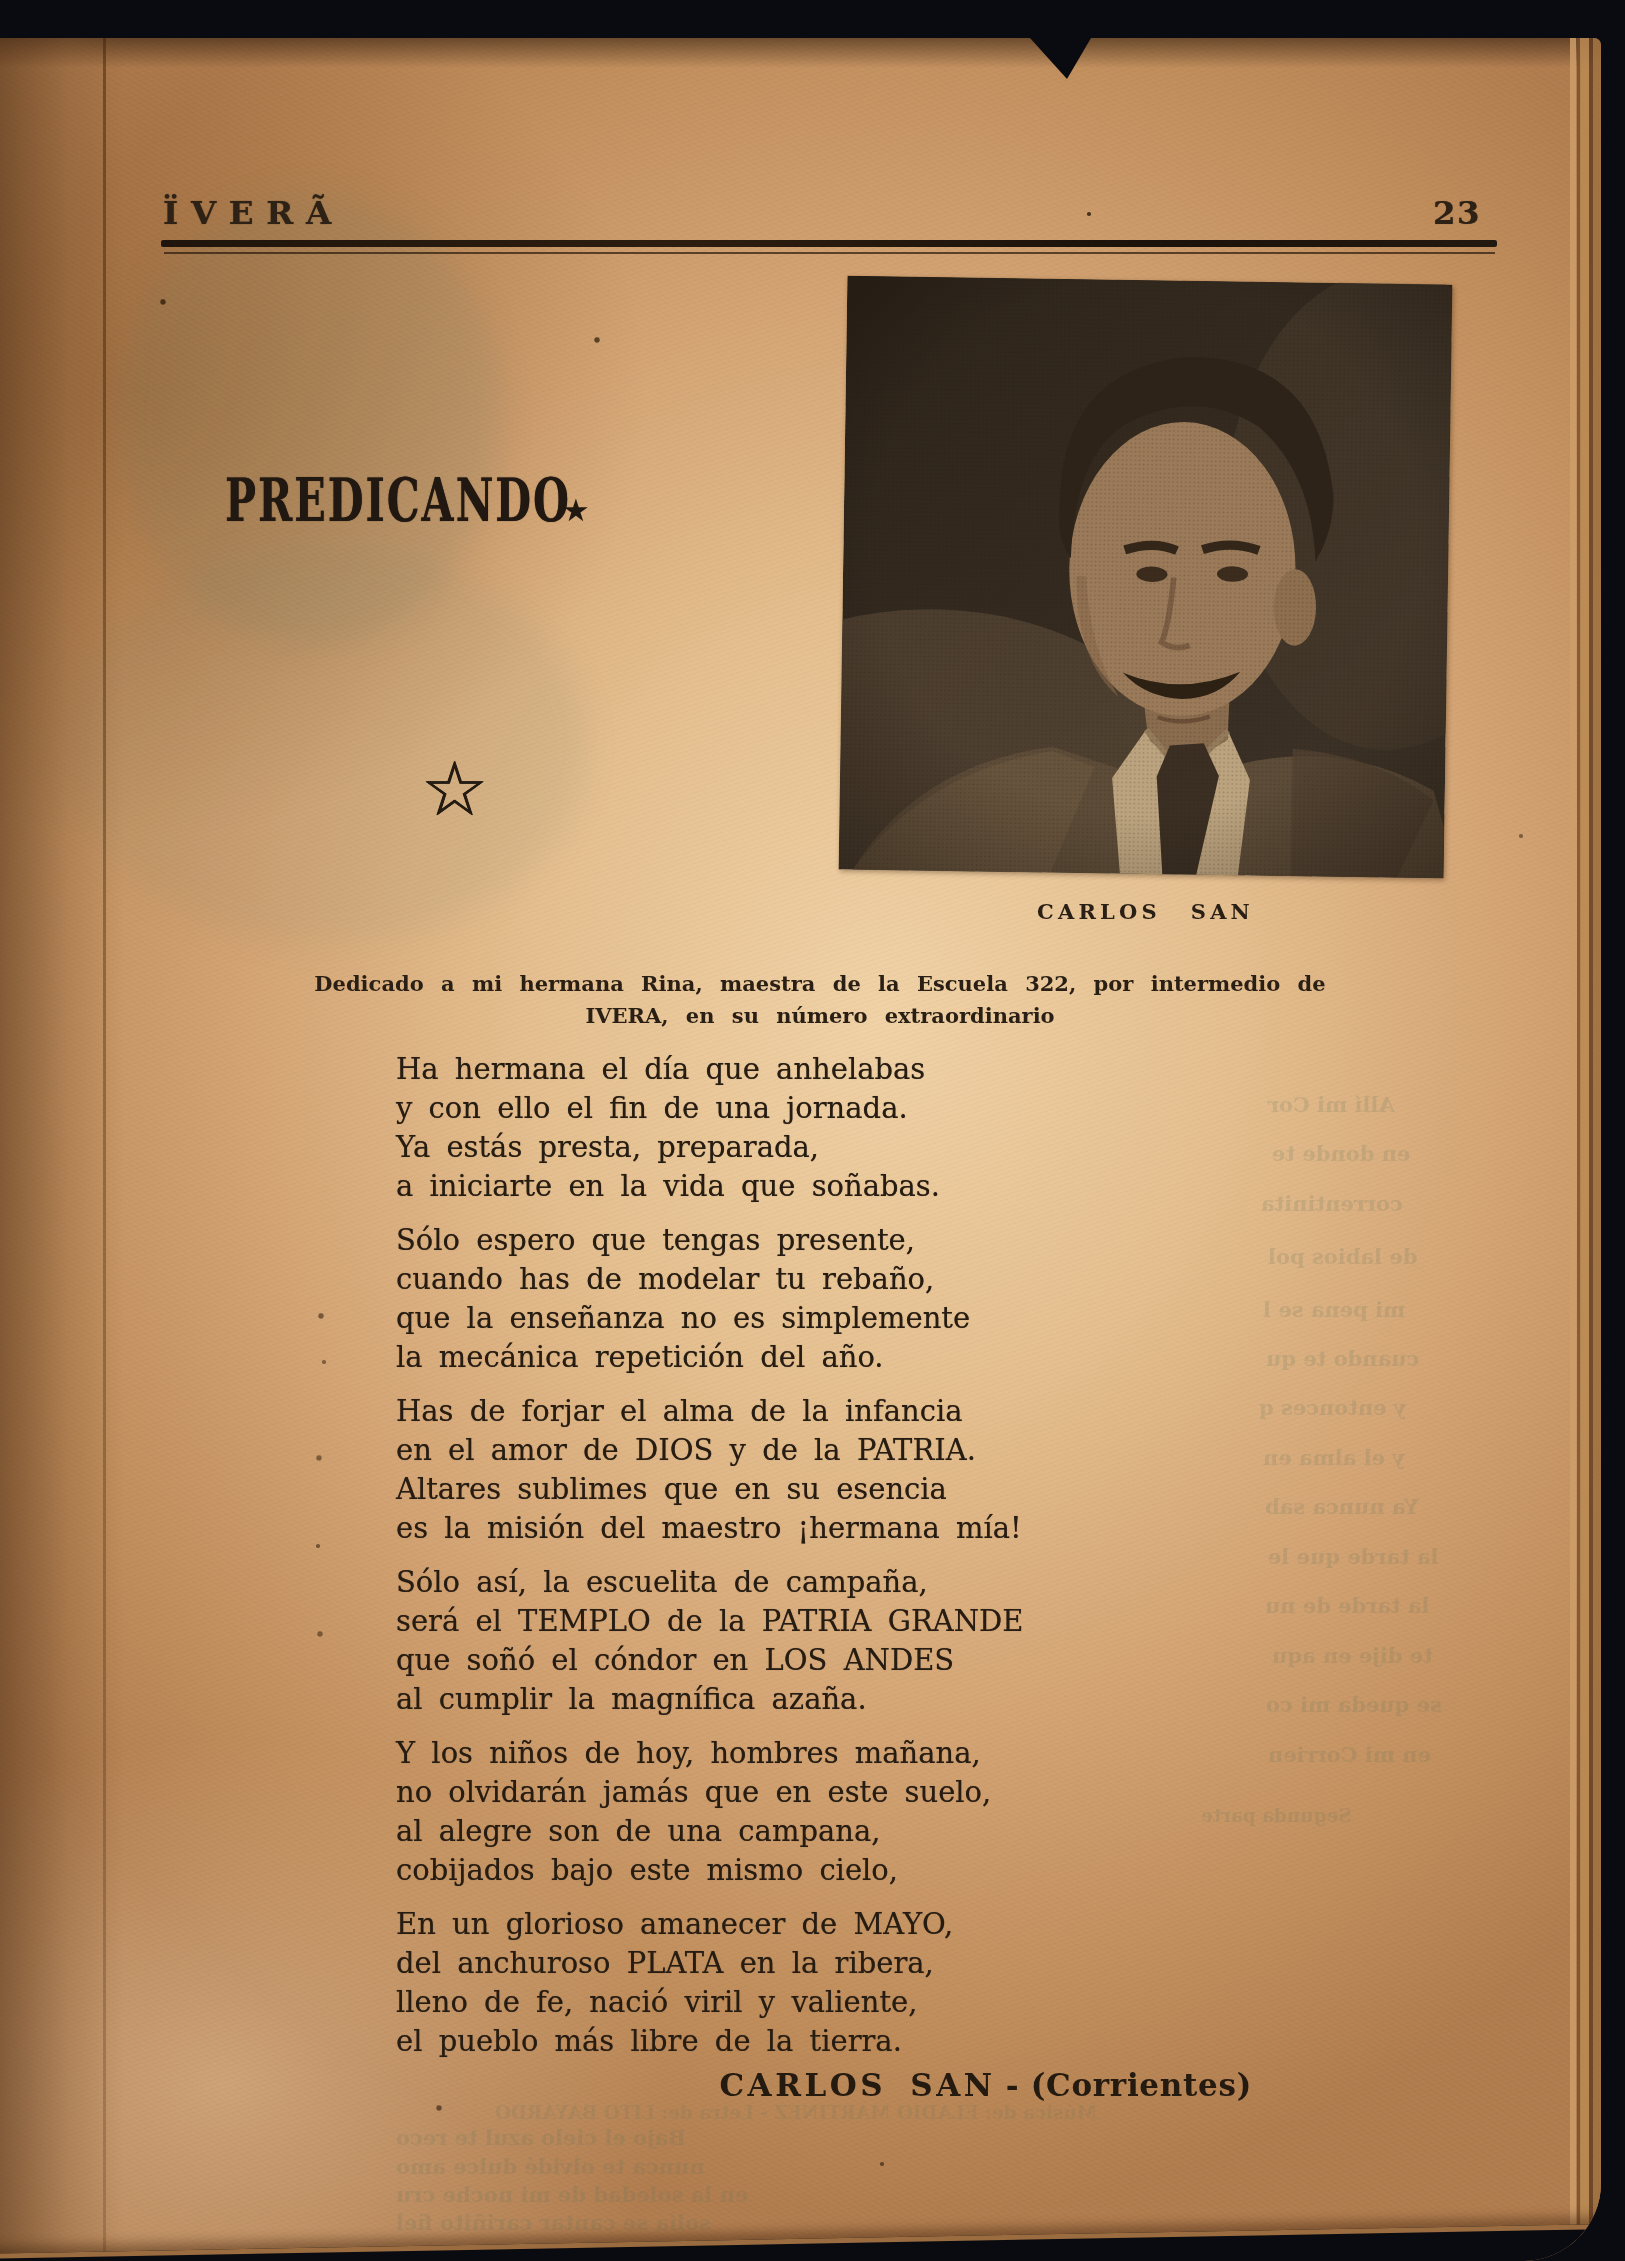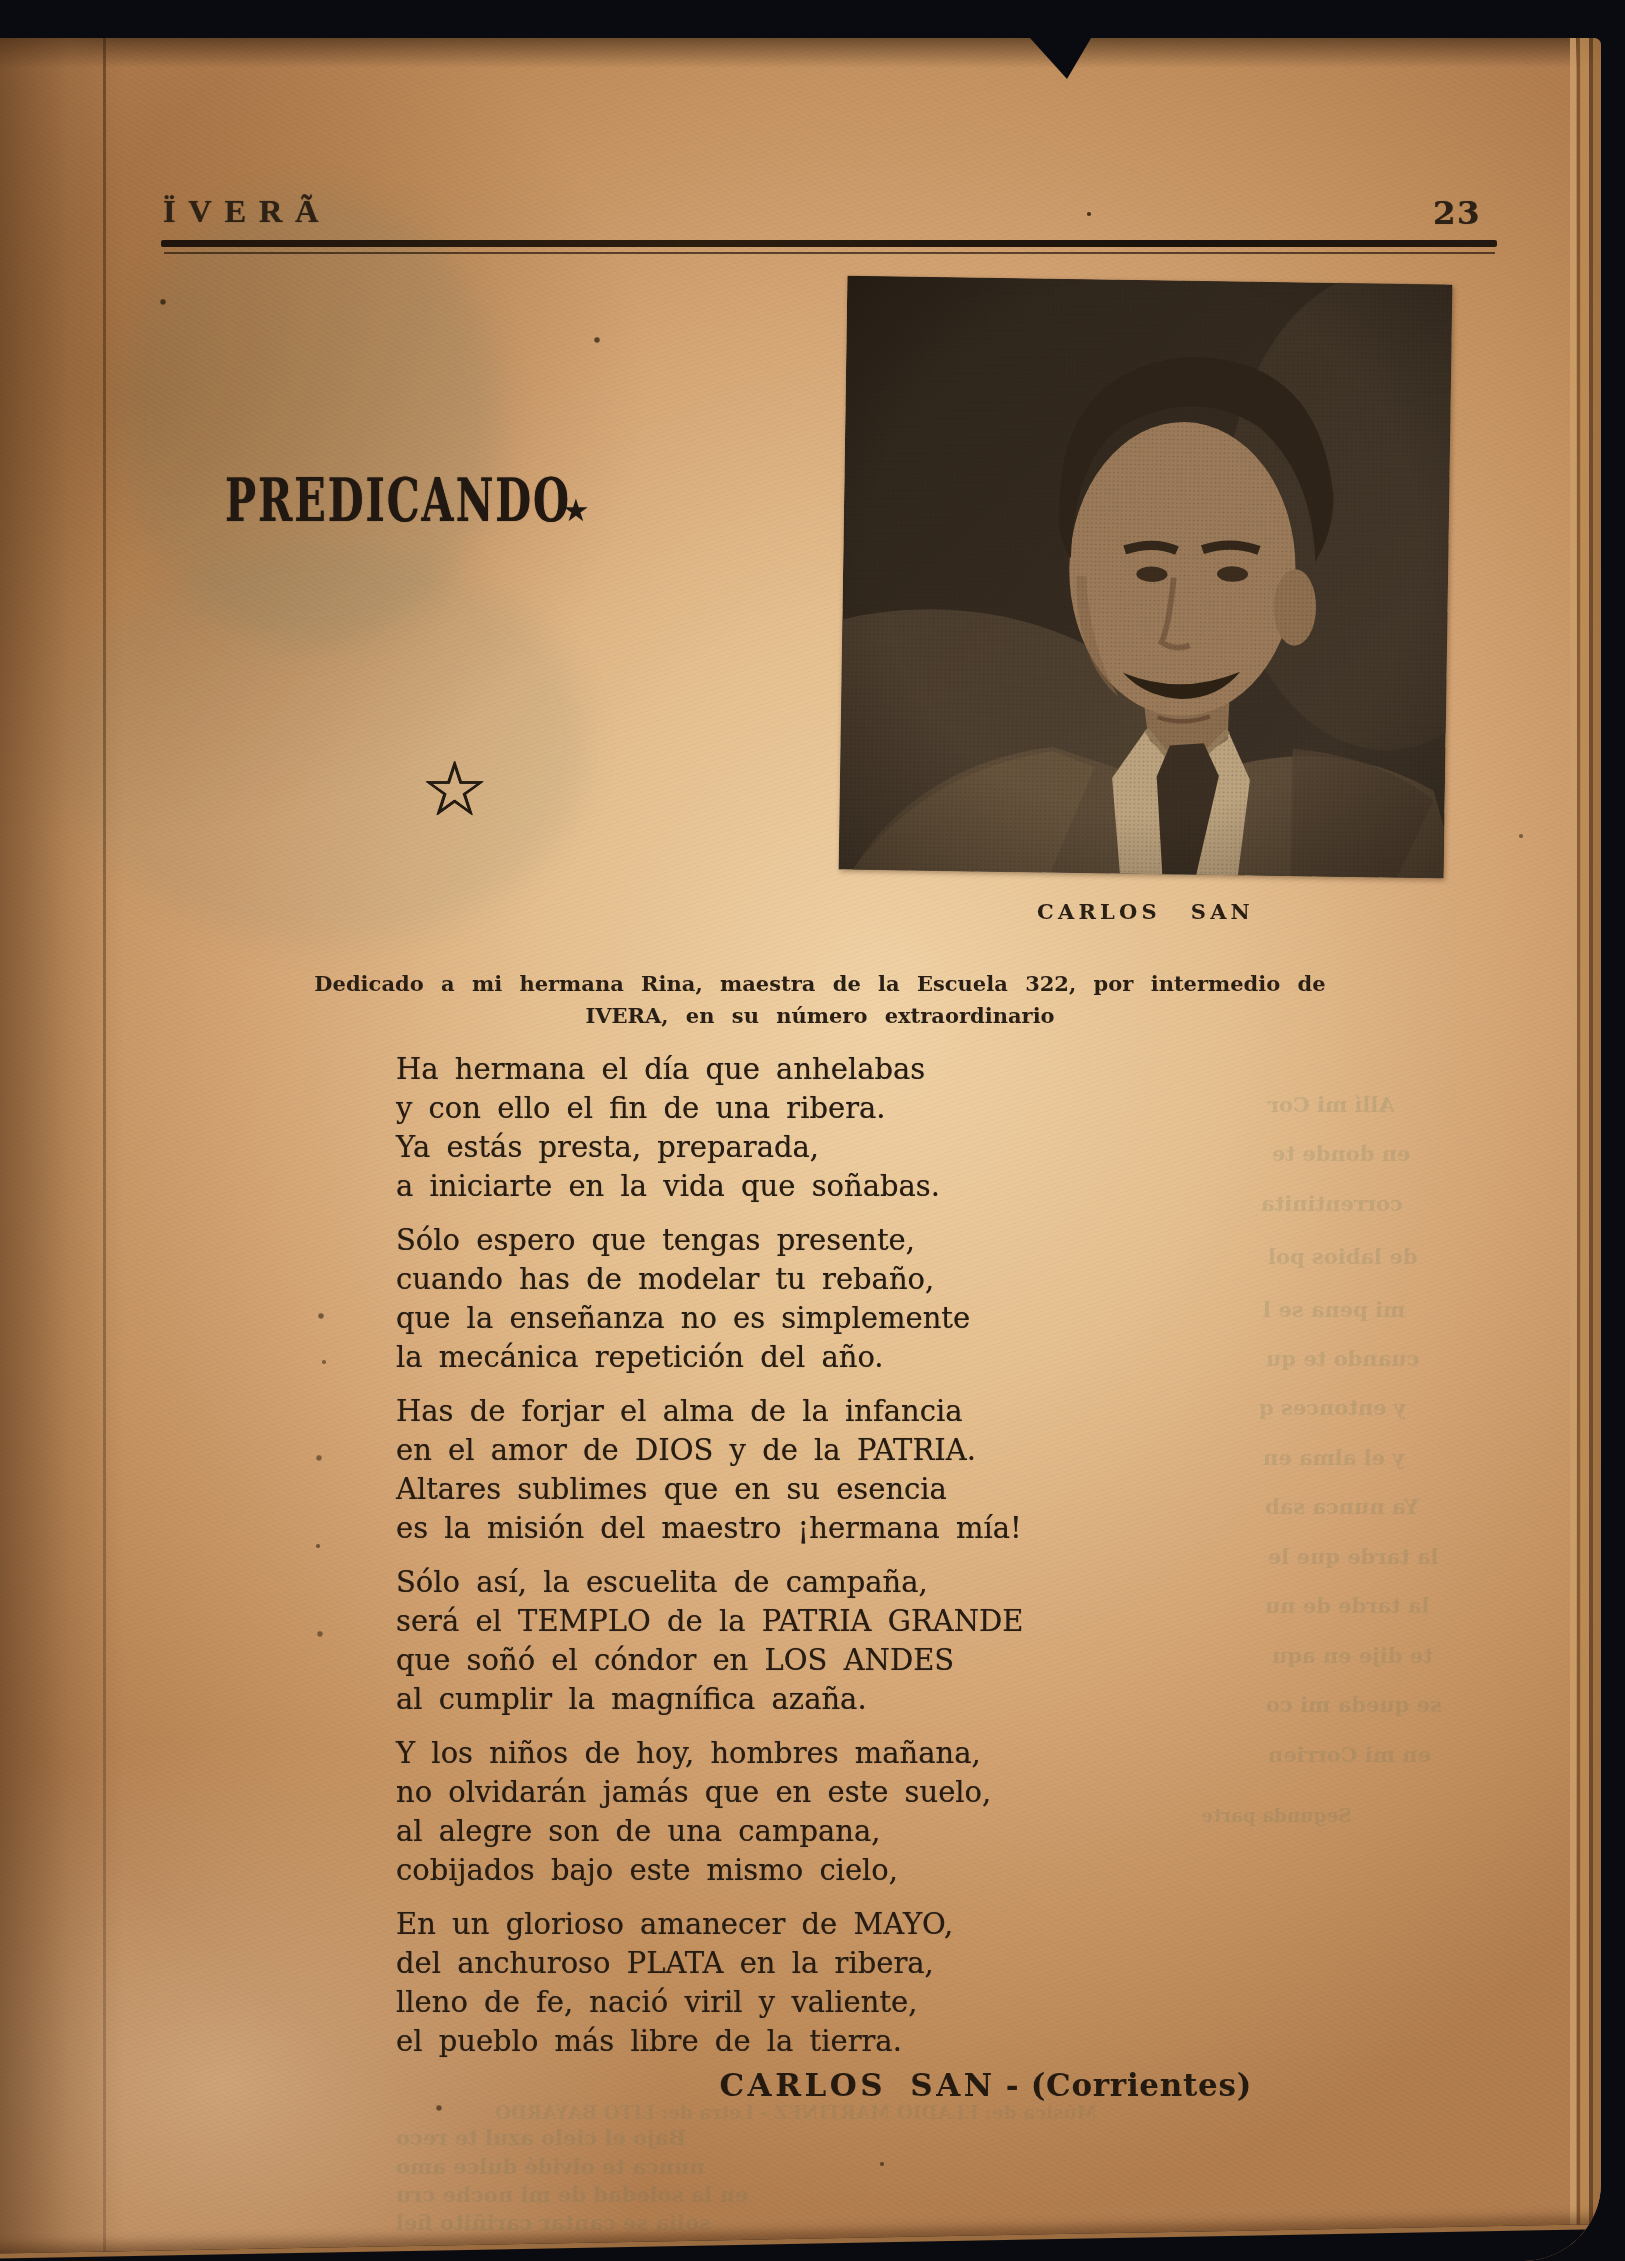--- a/index.html
+++ b/index.html
@@ -50,21 +50,21 @@
       319px 1276px 0 0.7px rgba(40,25,10,0.55),
       322px 1322px 0 0 rgba(40,25,10,0.5),
       317px 1418px 0 0.7px rgba(40,25,10,0.5),
       316px 1506px 0 0 rgba(40,25,10,0.55),
       318px 1594px 0 0.7px rgba(40,25,10,0.5),
       437px 2068px 0 0.7px rgba(40,25,10,0.6),
       880px 2124px 0 0 rgba(40,25,10,0.6),
       1519px 796px 0 0 rgba(40,25,10,0.5);}
   .ink{color:#261c12;text-shadow:0 0 0.7px rgba(38,28,18,0.65);}
   .masthead{position:absolute;left:163px;top:155px;font-size:32.5px;font-weight:700;
-    letter-spacing:12.7px;color:#2e2216;text-shadow:0 0 1.1px rgba(46,34,22,0.7);font-family:Liberation Serif, serif;}
+    letter-spacing:12.7px;color:#2e2216;text-shadow:0 0 1.1px rgba(46,34,22,0.7);}
   .pageno{position:absolute;left:1433px;top:155px;font-size:32.5px;font-weight:700;
     letter-spacing:1.4px;color:#2e2216;text-align:center;}
   .rule1{position:absolute;left:161px;top:202px;width:1336px;height:7px;border-radius:2.1px;
     background:linear-gradient(90deg,#20150c,#2c1d0f 40%,#1a120b 75%,#241910);}
   .rule2{position:absolute;left:164px;top:214px;width:1331px;height:2.1px;
     background:rgba(44,28,14,0.72);}
   .title{position:absolute;left:225px;top:428px;font-size:59px;font-weight:700;
     letter-spacing:2.8px;color:#211811;transform:scaleX(0.70);transform-origin:left top;
     text-shadow:0 0 1.1px rgba(33,24,17,0.85);white-space:nowrap;}
   .title-star{position:absolute;left:562px;top:454px;font-size:31px;color:#211811;}
@@ -156,21 +156,21 @@
     <div class="caption">CARLOS SAN</div>
 
     <div class="dedication">
       <div>Dedicado a mi hermana Rina, maestra de la Escuela 322, por intermedio de</div>
       <div>IVERA, en su número extraordinario</div>
     </div>
 
     <div class="poem">
       <div class="stanza">
         <div class="pline">Ha hermana el día que anhelabas</div>
-        <div class="pline">y con ello el fin de una ribera.</div>
+        <div class="pline">y con ello el fin de una jornada.</div>
         <div class="pline">Ya estás presta, preparada,</div>
         <div class="pline">a iniciarte en la vida que soñabas.</div>
       </div>
       <div class="stanza">
         <div class="pline">Sólo espero que tengas presente,</div>
         <div class="pline">cuando has de modelar tu rebaño,</div>
         <div class="pline">que la enseñanza no es simplemente</div>
         <div class="pline">la mecánica repetición del año.</div>
       </div>
       <div class="stanza">

